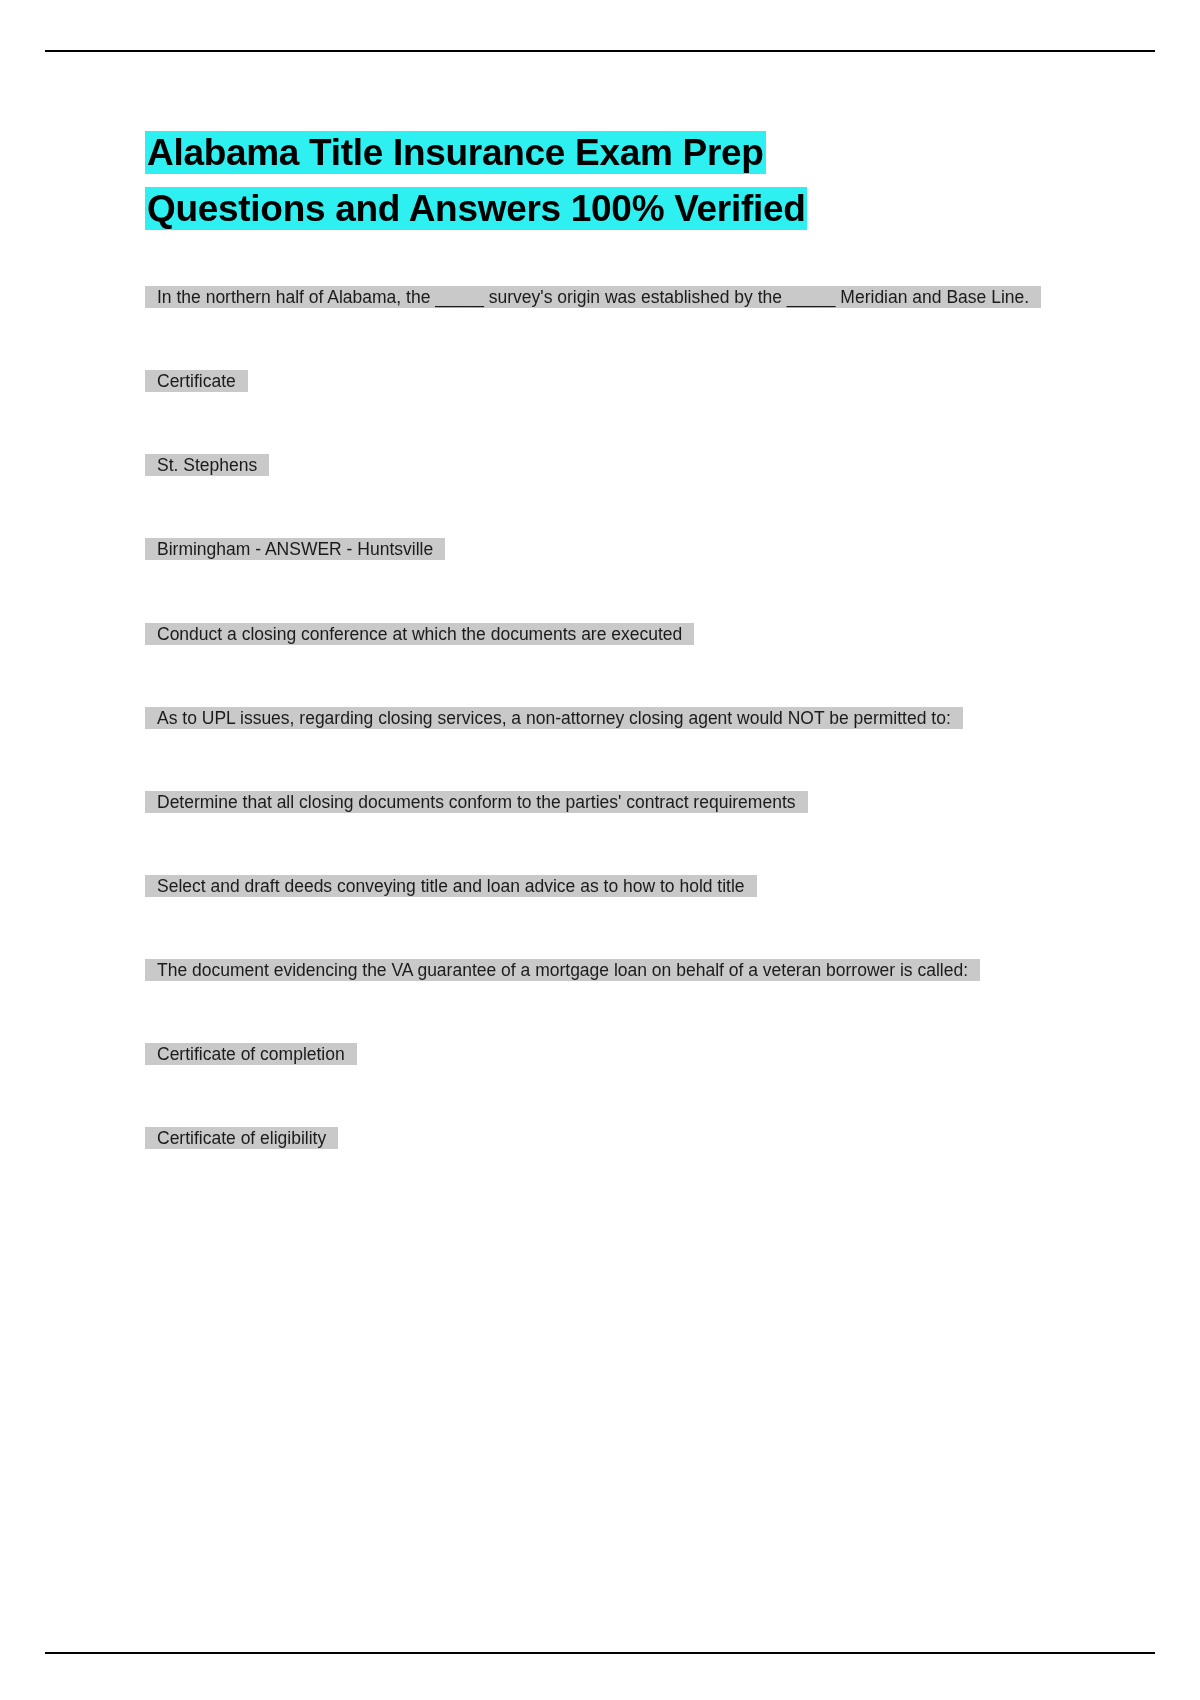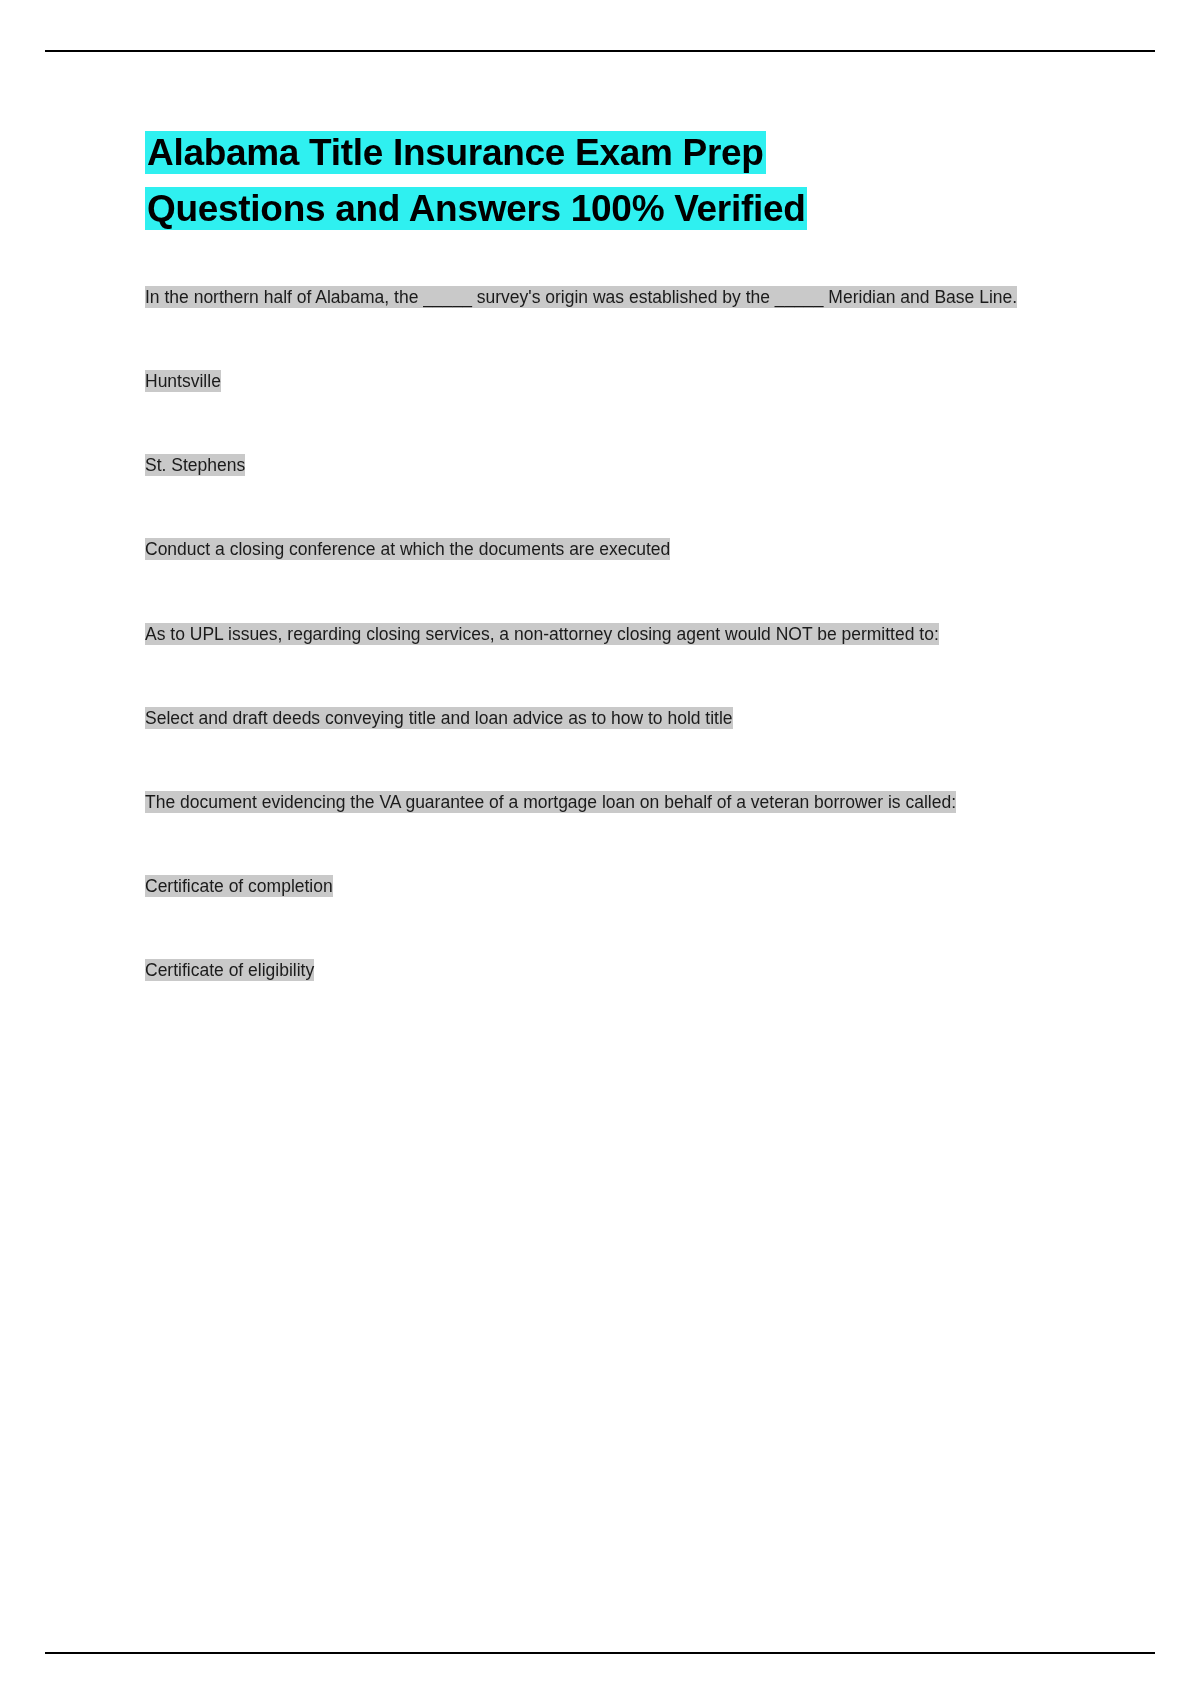--- a/index.html
+++ b/index.html
@@ -57,45 +57,47 @@
   }
   .para {
     margin: 0 0 57px 0;
     font-size: 17.5px;
     line-height: 1.55;
     color: #1b1b1b;
   }
   .para:last-child { margin-bottom: 4px; }
   .para .gl {
     background: #c9c9c9;
-    padding: 1px 0;
+    padding: 1px 12px;
     box-decoration-break: clone;
     -webkit-box-decoration-break: clone;
   }
 </style>
 </head>
 <body>
 
 <div class="page">
 
   <div class="rule rule-top"></div>
 
   <div class="content">
 
     <h1 class="doc-title">
       <span class="hl">Alabama Title Insurance Exam Prep</span><br>
       <span class="hl">Questions and Answers 100% Verified</span>
     </h1>
 
     <div class="blocks">
       <p class="para"><span class="gl">In the northern half of Alabama, the _____ survey's origin was established by the _____ Meridian and Base Line.</span></p>
-      <p class="para"><span class="gl">Huntsville</span></p>
+      <p class="para"><span class="gl">Certificate</span></p>
       <p class="para"><span class="gl">St. Stephens</span></p>
+      <p class="para"><span class="gl">Birmingham - ANSWER - Huntsville</span></p>
       <p class="para"><span class="gl">Conduct a closing conference at which the documents are executed</span></p>
       <p class="para"><span class="gl">As to UPL issues, regarding closing services, a non-attorney closing agent would NOT be permitted to:</span></p>
+      <p class="para"><span class="gl">Determine that all closing documents conform to the parties' contract requirements</span></p>
       <p class="para"><span class="gl">Select and draft deeds conveying title and loan advice as to how to hold title</span></p>
       <p class="para"><span class="gl">The document evidencing the VA guarantee of a mortgage loan on behalf of a veteran borrower is called:</span></p>
       <p class="para"><span class="gl">Certificate of completion</span></p>
       <p class="para"><span class="gl">Certificate of eligibility</span></p>
     </div>
 
   </div>
 
   <div class="rule rule-bottom"></div>
 

